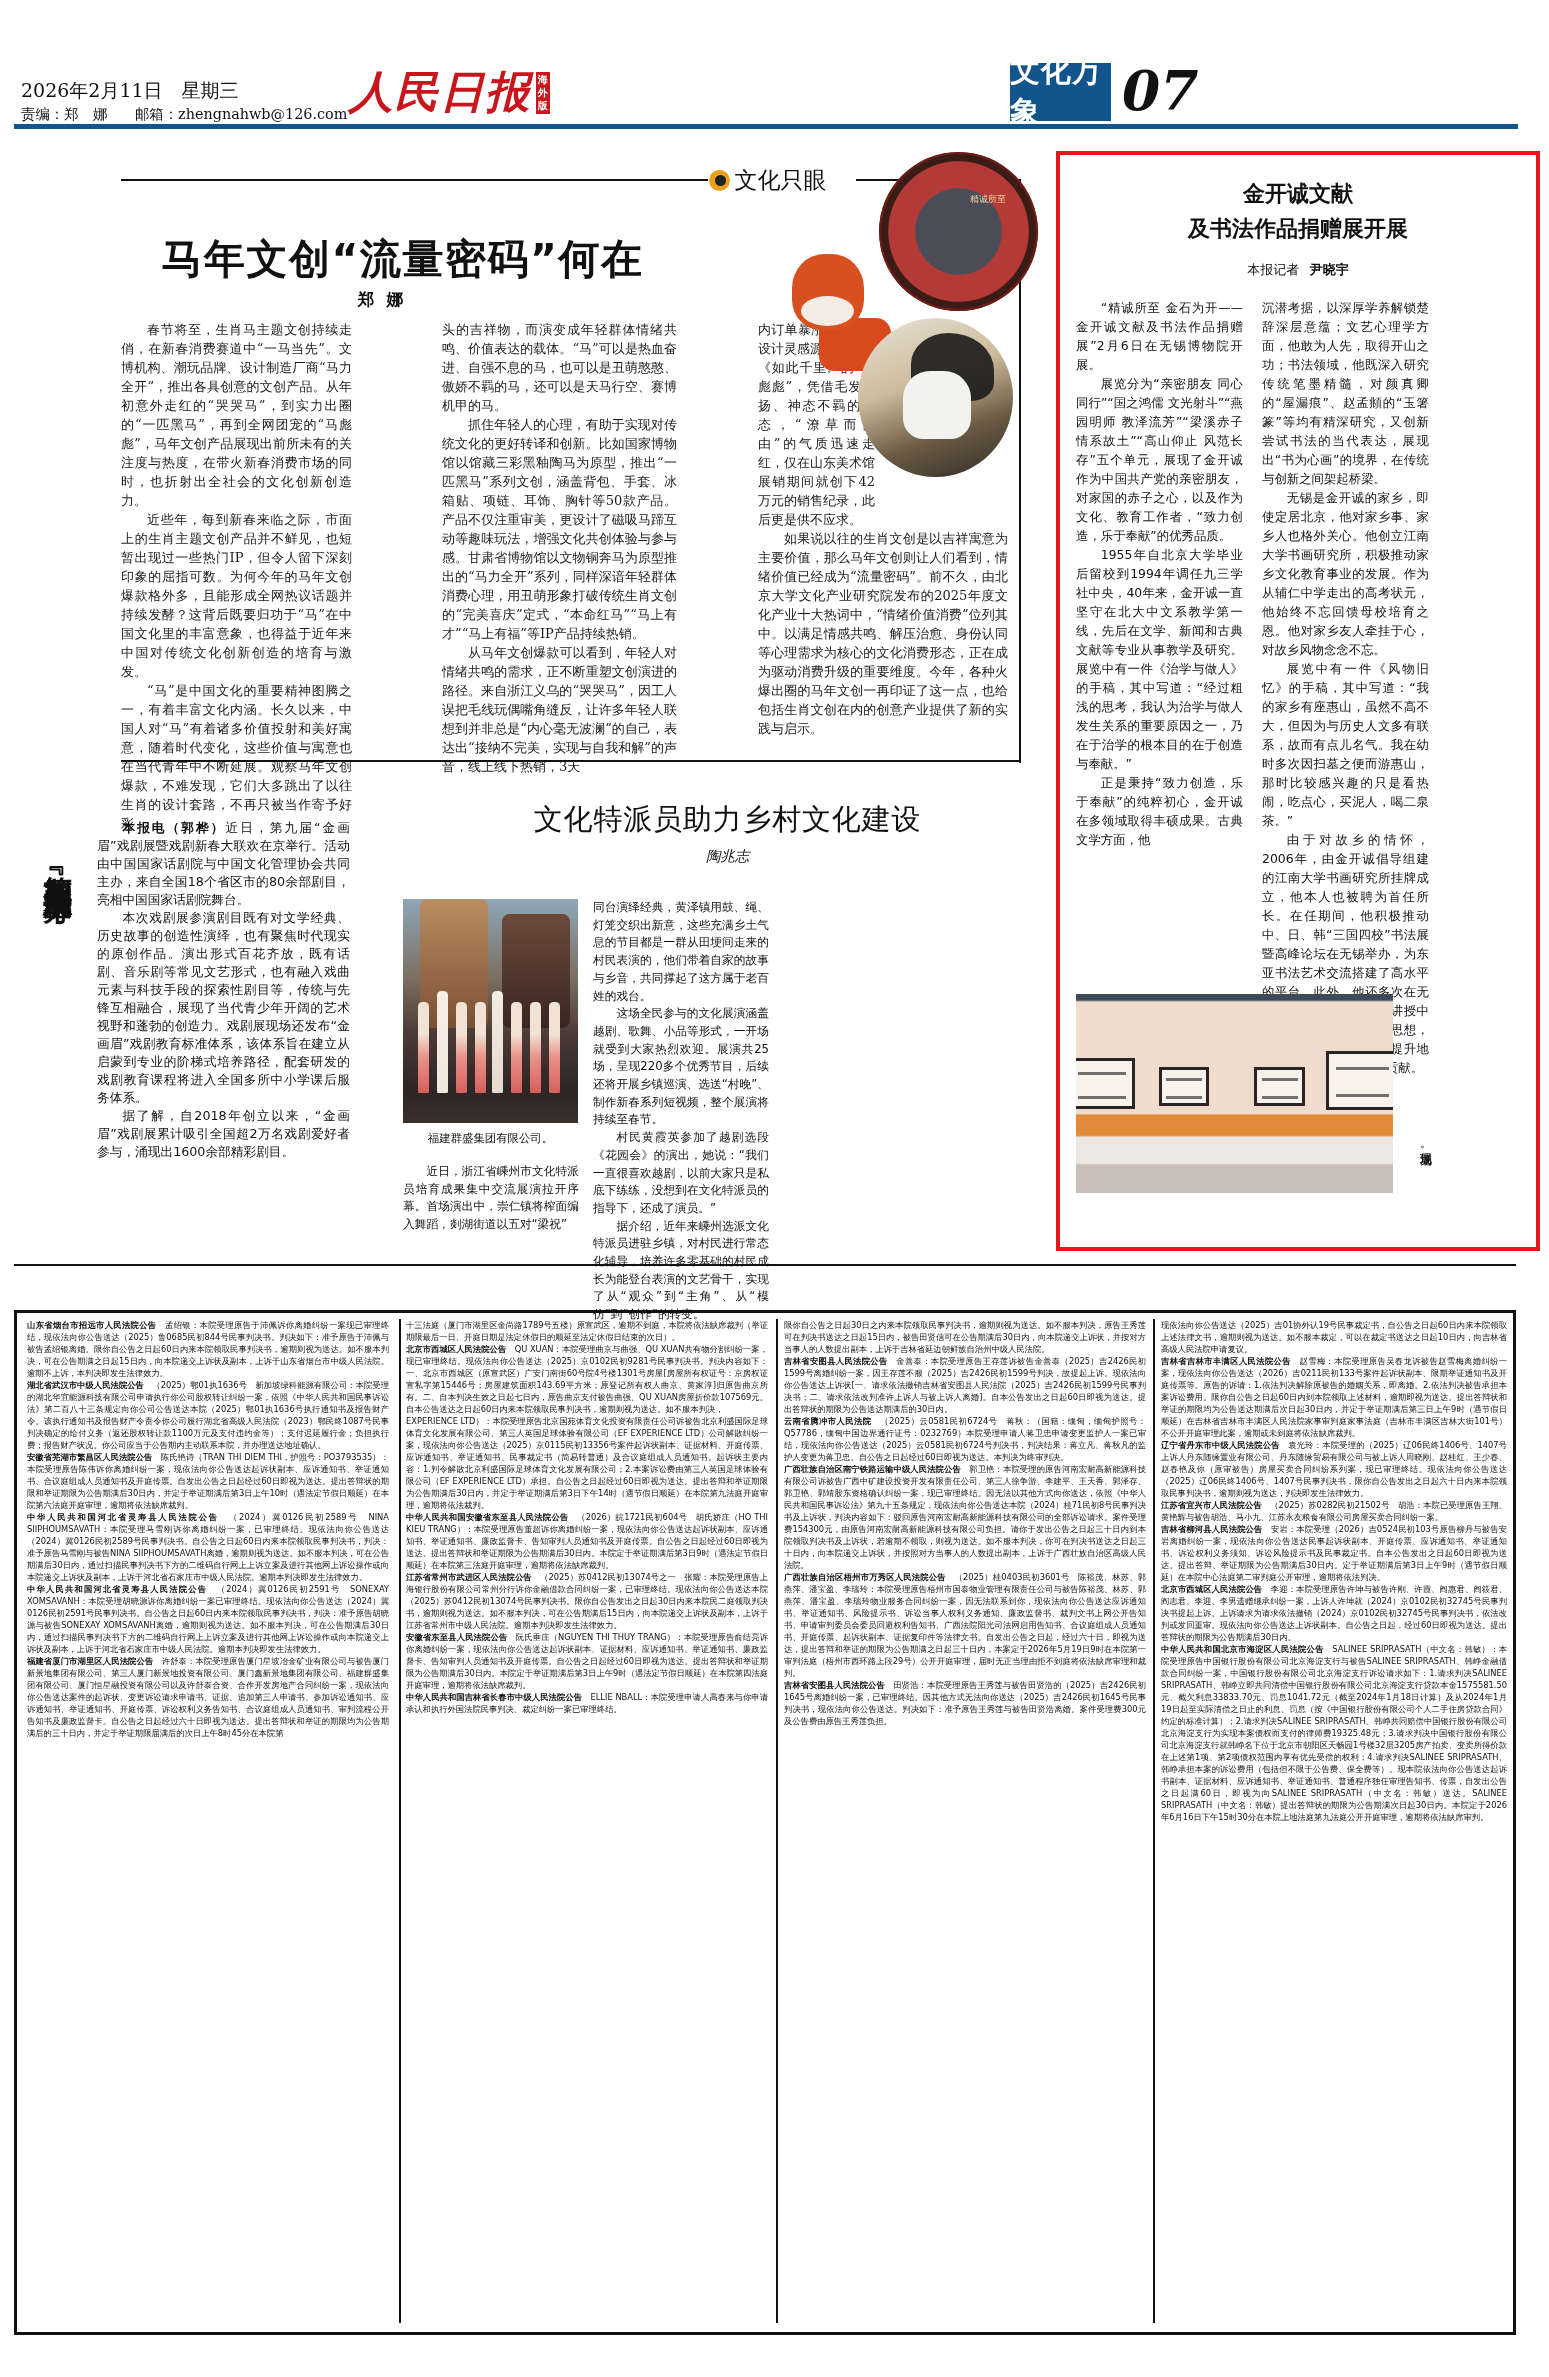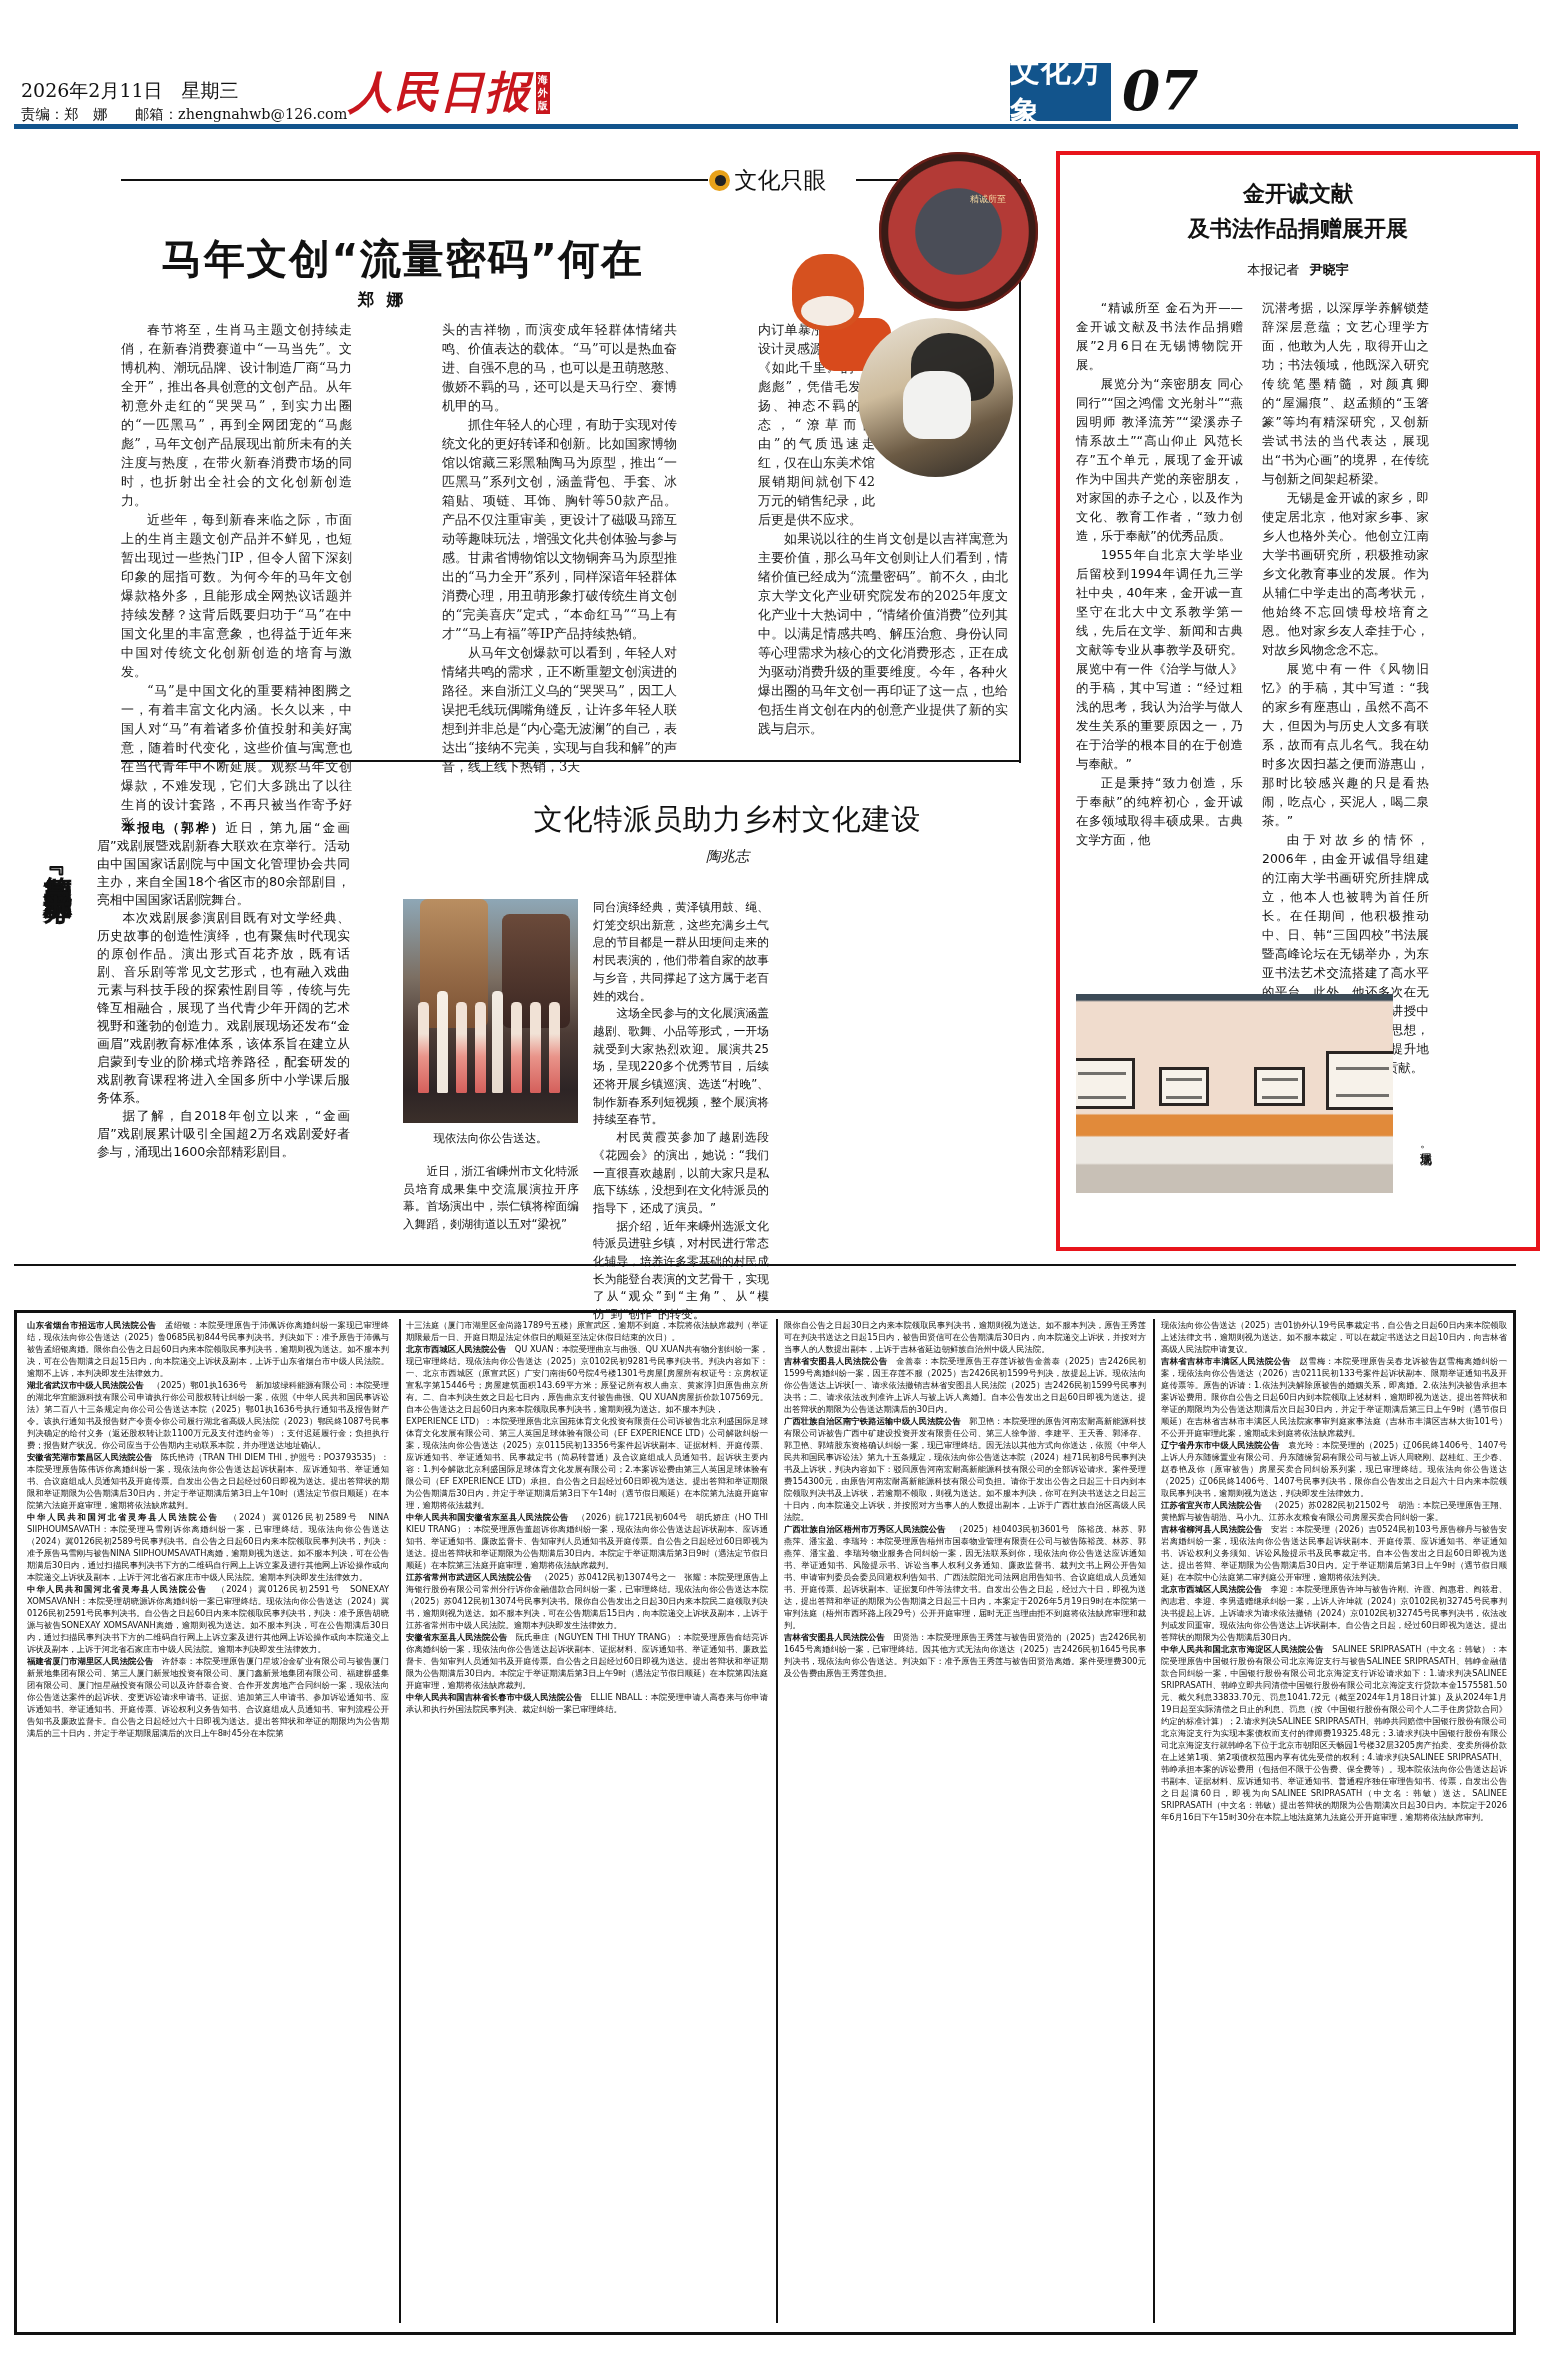--- a/index.html
+++ b/index.html
@@ -150,21 +150,21 @@
   <div class="drum" style="left:99px;top:15px;width:68px;height:114px;background:linear-gradient(180deg,#6b4a3a,#3a2622);"></div>
   <div class="dancer" style="left:15px;"></div>
   <div class="dancer" style="left:34px;height:102px;background:linear-gradient(180deg,#f7efe6,#efe6dc);"></div>
   <div class="dancer" style="left:53px;"></div>
   <div class="dancer" style="left:72px;"></div>
   <div class="dancer" style="left:89px;height:102px;background:linear-gradient(180deg,#f3ece4,#e6d9cd);"></div>
   <div class="dancer" style="left:108px;"></div>
   <div class="dancer" style="left:127px;"></div>
   <div class="dancer" style="left:146px;"></div>
 </div>
-<div class="abs stage-caption">现依法向你公告送达。</div>
+<div class="abs stage-caption">福建群盛集团有限公司。</div>
 <div class="abs a3-c1">
   <p>近日，浙江省嵊州市文化特派员培育成果集中交流展演拉开序幕。首场演出中，崇仁镇将榨面编入舞蹈，剡湖街道以五对“梁祝”</p>
 </div>
 <div class="abs a3-c2">
   <p class="cont">同台演绎经典，黄泽镇用鼓、绳、灯笼交织出新意，这些充满乡土气息的节目都是一群从田埂间走来的村民表演的，他们带着自家的故事与乡音，共同撑起了这方属于老百姓的戏台。</p>
   <p>这场全民参与的文化展演涵盖越剧、歌舞、小品等形式，一开场就受到大家热烈欢迎。展演共25场，呈现220多个优秀节目，后续还将开展乡镇巡演、选送“村晚”、制作新春系列短视频，整个展演将持续至春节。</p>
   <p>村民黄霞英参加了越剧选段《花园会》的演出，她说：“我们一直很喜欢越剧，以前大家只是私底下练练，没想到在文化特派员的指导下，还成了演员。”</p>
   <p>据介绍，近年来嵊州选派文化特派员进驻乡镇，对村民进行常态化辅导，培养许多零基础的村民成长为能登台表演的文艺骨干，实现了从“观众”到“主角”、从“模仿”到“创作”的转变。</p>
 </div>
 
@@ -225,20 +225,21 @@
   <p><span class="court">中华人民共和国安徽省东至县人民法院公告</span>　<span>（2026）皖1721民初604号　胡氏娇庄（HO THI KIEU TRANG）：本院受理原告董超诉你离婚纠纷一案，现依法向你公告送达起诉状副本、应诉通知书、举证通知书、廉政监督卡、告知审判人员通知书及开庭传票。自公告之日起经过60日即视为送达。提出答辩状和举证期限为公告期满后30日内。本院定于举证期满后第3日9时（遇法定节假日顺延）在本院第三法庭开庭审理，逾期将依法缺席裁判。</span></p>
   <p><span class="court">江苏省常州市武进区人民法院公告</span>　<span>（2025）苏0412民初13074号之一　张耀：本院受理原告上海银行股份有限公司常州分行诉你金融借款合同纠纷一案，已审理终结。现依法向你公告送达本院（2025）苏0412民初13074号民事判决书。限你自公告发出之日起30日内来本院民二庭领取判决书，逾期则视为送达。如不服本判决，可在公告期满后15日内，向本院递交上诉状及副本，上诉于江苏省常州市中级人民法院。逾期本判决即发生法律效力。</span></p>
   <p><span class="court">安徽省东至县人民法院公告</span>　<span>阮氏垂庄（NGUYEN THI THUY TRANG）：本院受理原告俞结亮诉你离婚纠纷一案，现依法向你公告送达起诉状副本、证据材料、应诉通知书、举证通知书、廉政监督卡、告知审判人员通知书及开庭传票。自公告之日起经过60日即视为送达。提出答辩状和举证期限为公告期满后30日内。本院定于举证期满后第3日上午9时（遇法定节假日顺延）在本院第四法庭开庭审理，逾期将依法缺席裁判。</span></p>
   <p><span class="court">中华人民共和国吉林省长春市中级人民法院公告</span>　<span>ELLIE NBALL：本院受理申请人高春来与你申请承认和执行外国法院民事判决、裁定纠纷一案已审理终结。</span></p>
 </div>
 <div class="abs notice-sep" style="left:776px;"></div>
 
 <div class="abs notice-col" style="left:784px;">
   <p><span>限你自公告之日起30日之内来本院领取民事判决书，逾期则视为送达。如不服本判决，原告王秀莲可在判决书送达之日起15日内，被告田贤信可在公告期满后30日内，向本院递交上诉状，并按对方当事人的人数提出副本，上诉于吉林省延边朝鲜族自治州中级人民法院。</span></p>
   <p><span class="court">吉林省安图县人民法院公告</span>　<span>金善泰：本院受理原告王存莲诉被告金善泰（2025）吉2426民初1599号离婚纠纷一案，因王存莲不服（2025）吉2426民初1599号判决，故提起上诉。现依法向你公告送达上诉状[一、请求依法撤销吉林省安图县人民法院（2025）吉2426民初1599号民事判决书；二、请求依法改判准许上诉人与被上诉人离婚]。自本公告发出之日起60日即视为送达。提出答辩状的期限为公告送达期满后的30日内。</span></p>
+  <p><span class="court">云南省腾冲市人民法院</span>　<span>（2025）云0581民初6724号　蒋秋：（国籍：缅甸，缅甸护照号：Q57786，缅甸中国边界通行证号：0232769）本院受理申请人蒋卫忠申请变更监护人一案已审结，现依法向你公告送达（2025）云0581民初6724号判决书，判决结果：蒋立凡、蒋秋凡的监护人变更为蒋卫忠。自公告之日起经过60日即视为送达。本判决为终审判决。</span></p>
   <p><span class="court">广西壮族自治区南宁铁路运输中级人民法院公告</span>　<span>郭卫艳：本院受理的原告河南宏耐高新能源科技有限公司诉被告广西中矿建设投资开发有限责任公司、第三人徐争游、李建平、王天香、郭泽存、郭卫艳、郭靖股东资格确认纠纷一案，现已审理终结。因无法以其他方式向你送达，依照《中华人民共和国民事诉讼法》第九十五条规定，现依法向你公告送达本院（2024）桂71民初8号民事判决书及上诉状，判决内容如下：驳回原告河南宏耐高新能源科技有限公司的全部诉讼请求。案件受理费154300元，由原告河南宏耐高新能源科技有限公司负担。请你于发出公告之日起三十日内到本院领取判决书及上诉状，若逾期不领取，则视为送达。如不服本判决，你可在判决书送达之日起三十日内，向本院递交上诉状，并按照对方当事人的人数提出副本，上诉于广西壮族自治区高级人民法院。</span></p>
   <p><span class="court">广西壮族自治区梧州市万秀区人民法院公告</span>　<span>（2025）桂0403民初3601号　陈裕茂、林苏、郭燕萍、潘宝盈、李瑞玲：本院受理原告梧州市国泰物业管理有限责任公司与被告陈裕茂、林苏、郭燕萍、潘宝盈、李瑞玲物业服务合同纠纷一案，因无法联系到你，现依法向你公告送达应诉通知书、举证通知书、风险提示书、诉讼当事人权利义务通知、廉政监督书、裁判文书上网公开告知书、申请审判委员会委员回避权利告知书、广西法院阳光司法网启用告知书、合议庭组成人员通知书、开庭传票、起诉状副本、证据复印件等法律文书。自发出公告之日起，经过六十日，即视为送达，提出答辩和举证的期限为公告期满之日起三十日内，本案定于2026年5月19日9时在本院第一审判法庭（梧州市西环路上段29号）公开开庭审理，届时无正当理由拒不到庭将依法缺席审理和裁判。</span></p>
   <p><span class="court">吉林省安图县人民法院公告</span>　<span>田贤浩：本院受理原告王秀莲与被告田贤浩的（2025）吉2426民初1645号离婚纠纷一案，已审理终结。因其他方式无法向你送达（2025）吉2426民初1645号民事判决书，现依法向你公告送达。判决如下：准予原告王秀莲与被告田贤浩离婚。案件受理费300元及公告费由原告王秀莲负担。</span></p>
 </div>
 <div class="abs notice-sep" style="left:1153px;"></div>
 
 <div class="abs notice-col" style="left:1161px;width:346px;">
   <p><span>现依法向你公告送达（2025）吉01协外认19号民事裁定书，自公告之日起60日内来本院领取上述法律文书，逾期则视为送达。如不服本裁定，可以在裁定书送达之日起10日内，向吉林省高级人民法院申请复议。</span></p>
   <p><span class="court">吉林省吉林市丰满区人民法院公告</span>　<span>赵雪梅：本院受理原告吴春龙诉被告赵雪梅离婚纠纷一案，现依法向你公告送达（2026）吉0211民初133号案件起诉状副本、限期举证通知书及开庭传票等。原告的诉请：1.依法判决解除原被告的婚姻关系，即离婚。2.依法判决被告承担本案诉讼费用。限你自公告之日起60日内到本院领取上述材料，逾期即视为送达。提出答辩状和举证的期限均为公告送达期满后次日起30日内，并定于举证期满后第三日上午9时（遇节假日顺延）在吉林省吉林市丰满区人民法院家事审判庭家事法庭（吉林市丰满区吉林大街101号）不公开开庭审理此案，逾期或未到庭将依法缺席裁判。</span></p>
   <p><span class="court">辽宁省丹东市中级人民法院公告</span>　<span>袁光玲：本院受理的（2025）辽06民终1406号、1407号上诉人丹东随缘置业有限公司、丹东随缘贸易有限公司与被上诉人周晓刚、赵桂红、王少春、赵春艳及你（原审被告）房屋买卖合同纠纷系列案，现已审理终结。现依法向你公告送达（2025）辽06民终1406号、1407号民事判决书，限你自公告发出之日起六十日内来本院领取民事判决书，逾期则视为送达，判决即发生法律效力。</span></p>

